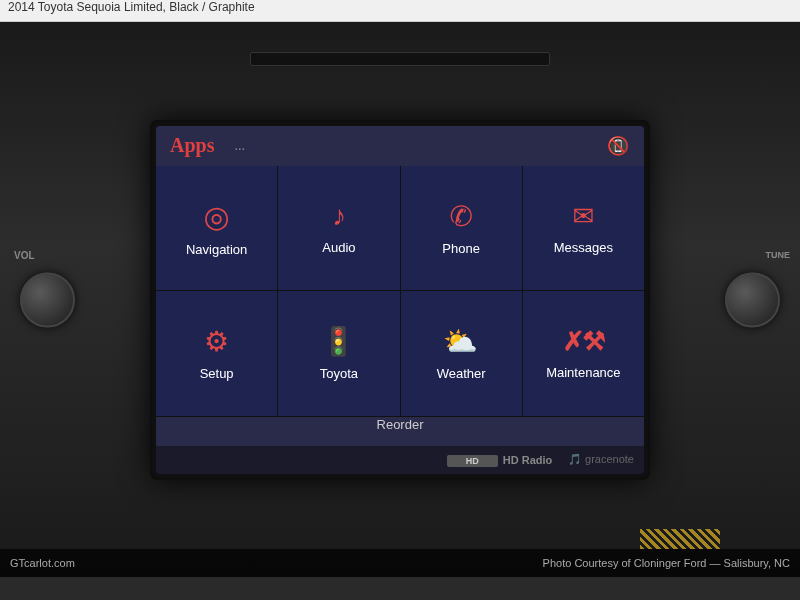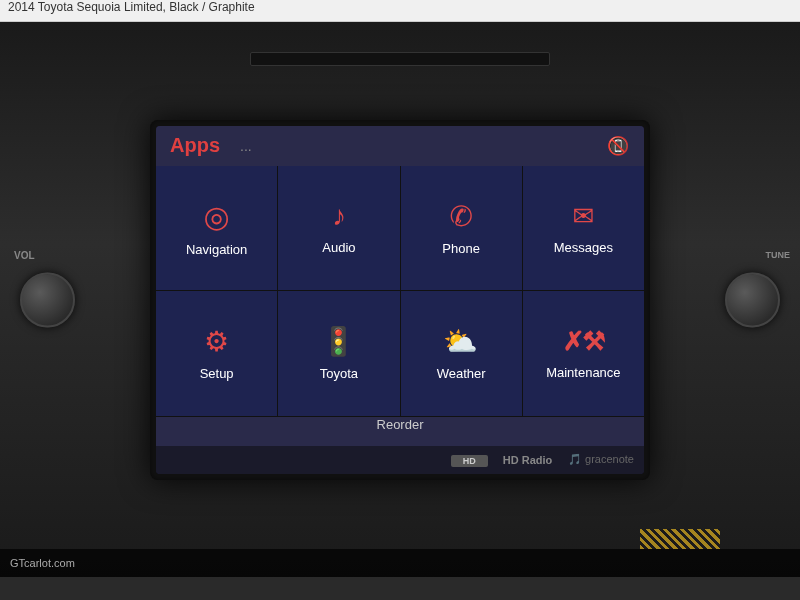--- a/index.html
+++ b/index.html
@@ -210,23 +210,23 @@
     .hd-radio {
       color: #888;
       font-size: 11px;
       font-weight: bold;
     }
 
     .hd-badge {
       background: #555;
       color: #ccc;
       font-size: 9px;
-      padding: 1px 12px;
+      padding: 1px 19px;
       border-radius: 2px;
-      margin-right: 12px;
+      margin-right: 2px;
     }
 
     .gracenote {
       color: #666;
       font-size: 11px;
     }
 
     
     .bottom-bar {
       position: absolute;
@@ -301,21 +301,21 @@
   <span class="left-label">VOL</span>
 
   <div class="right-knob"></div>
   <span class="right-label">TUNE</span>
 
   <div class="screen-container">
     <div class="screen-bezel">
       <div class="screen">
 
         <div class="apps-header">
-          <div style="display:flex;align-items:center;gap:12px;">
+          <div style="display:flex;align-items:center;gap:12px;font-family:Liberation Serif, serif;">
             <span class="apps-title">Apps</span>
             <span class="apps-dots">...</span>
           </div>
           <span class="signal-icon">📵</span>
         </div>
 
         <div class="grid-area">
 
           <div class="app-cell">
             <span class="app-icon" style="font-size:30px;">◎</span>
@@ -374,14 +374,15 @@
         </div>
 
       </div>
     </div>
   </div>
 
   <div class="hatch-area"></div>
 
   <div class="bottom-bar">
     <span class="watermark-left">GTcarlot.com</span>
+    <span class="watermark-right">Photo Courtesy of Cloninger Ford — Salisbury, NC</span>
   </div>
 </div>
 
 </body></html>

